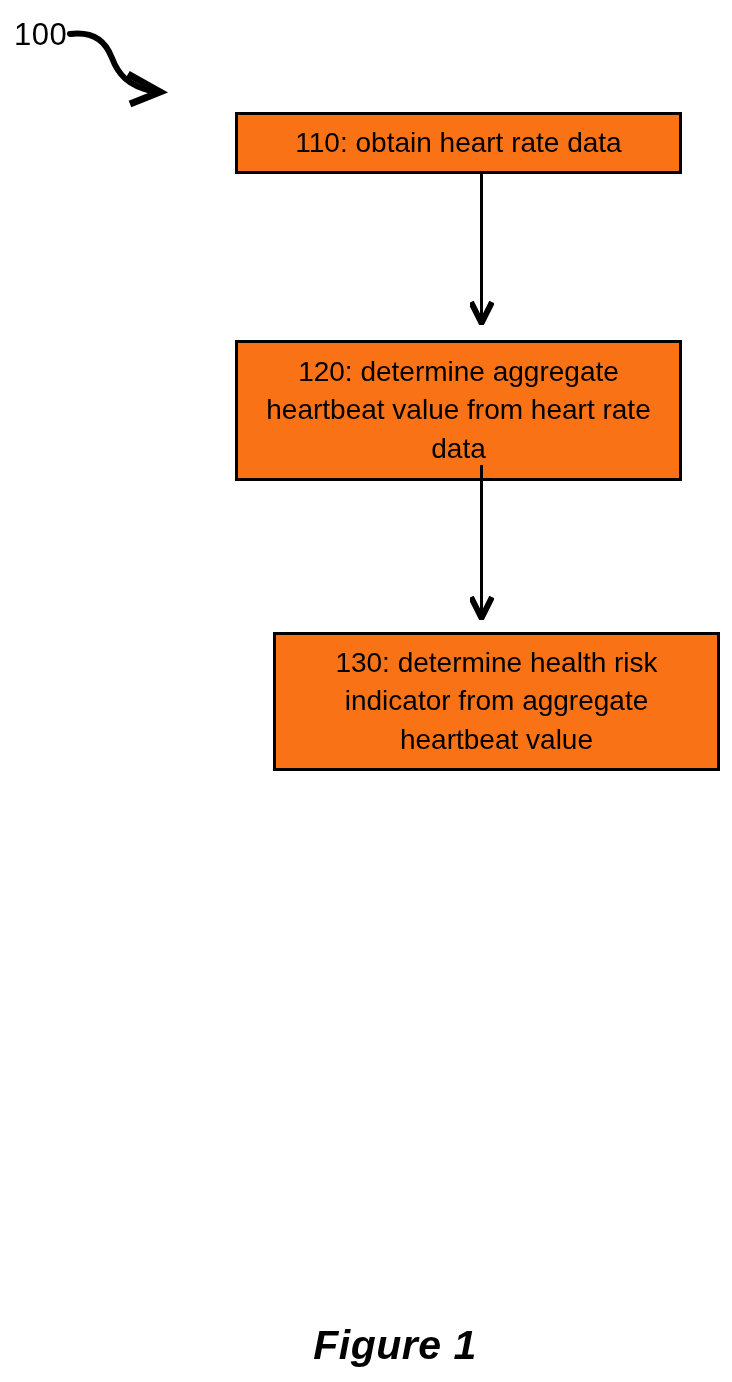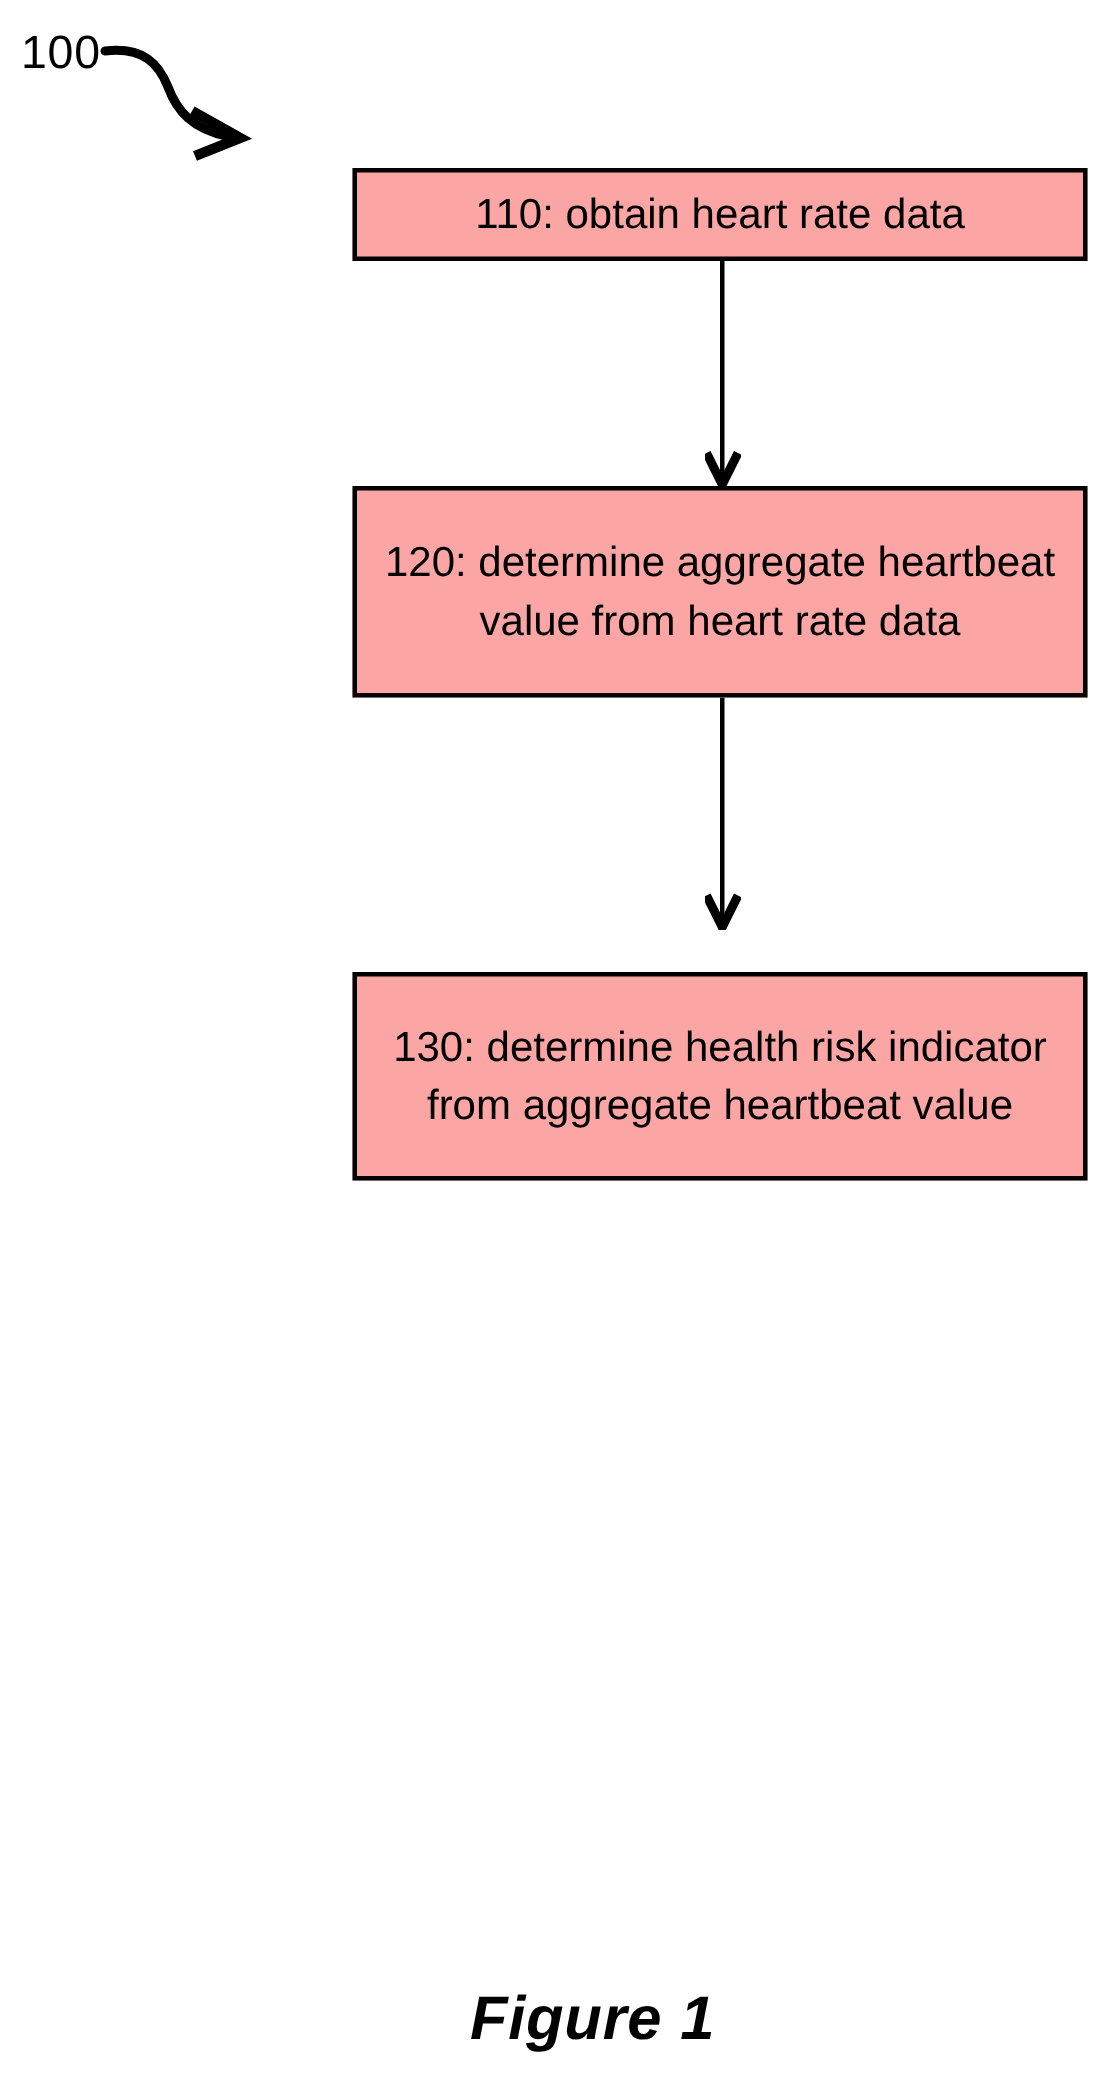--- a/index.html
+++ b/index.html
@@ -37,39 +37,39 @@
   #ref-100-leader {
     position: absolute;
     left: 0;
     top: 0;
   }
 
   
   .flow-box {
     position: absolute;
     left: 235px;
-    width: 490px;
+    width: 447px;
     box-sizing: border-box;
     border: 3px solid #000000;
-    background: #fca5a5;
+    background: #f97316;
     display: flex;
     align-items: center;
     justify-content: center;
   }
   .flow-box-text {
     text-align: center;
     font-size: 28px;
     line-height: 38.5px;
     padding: 0 14px;
     white-space: pre-line;
   }
 
   #box-110 { top: 112px; height: 62px; }
-  #box-120 { top: 324px; height: 141px; }
-  #box-130 { top: 648px; height: 139px; }
+  #box-120 { top: 340px; height: 141px; }
+  #box-130 { top: 632px; height: 139px; margin-left: 38px; }
 
   
   .connector {
     position: absolute;
     left: 470px;
     width: 24px;
   }
   #connector-1 { top: 174px; height: 151px; }
   #connector-2 { top: 465px; height: 155px; }
 

